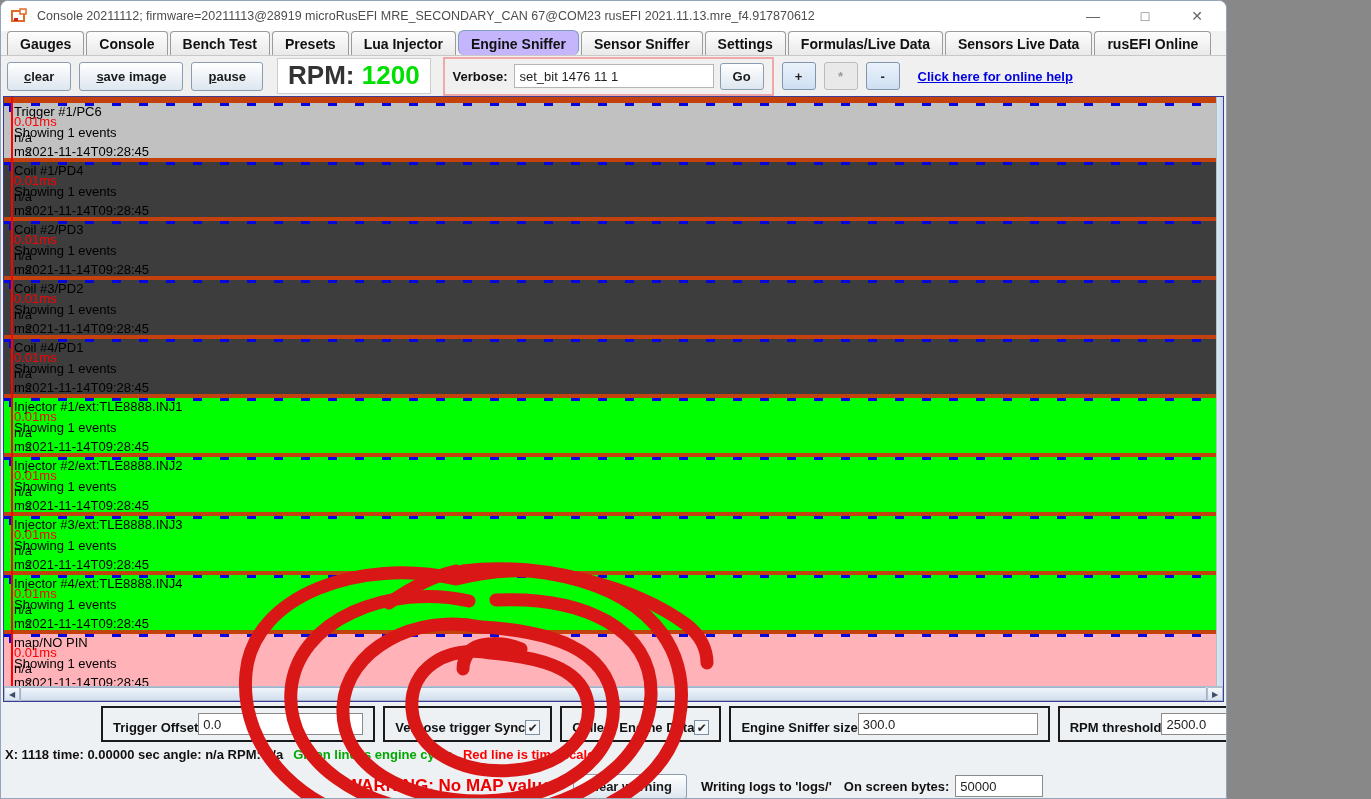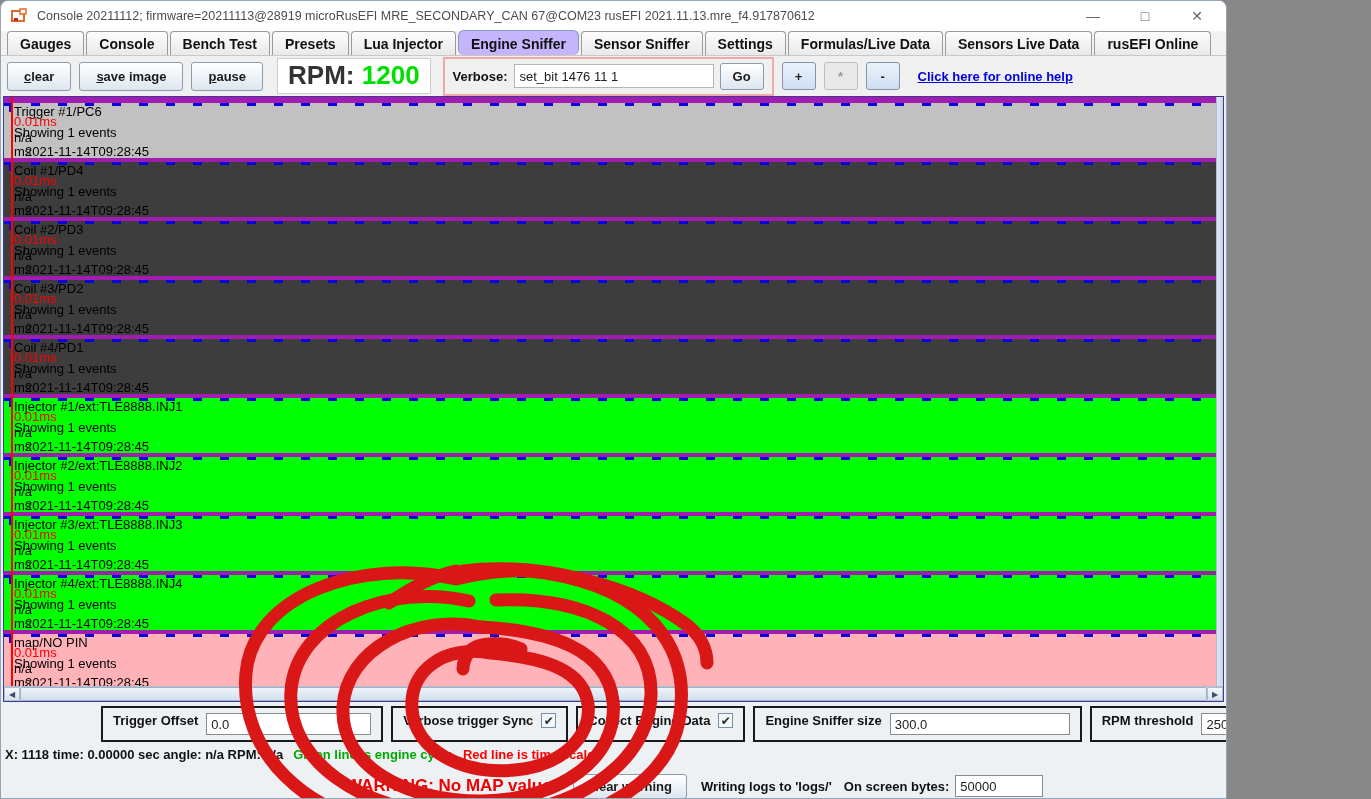--- a/index.html
+++ b/index.html
@@ -36,21 +36,21 @@
   .command-label { font-size:13px; font-weight:bold; color:#111; }
   .command-input { width:200px; height:24px; font-size:13px; font-family:"Liberation Sans",sans-serif;
                    border:1px solid #b5b5b5; padding:0 5px; color:#222; background:#fff; }
   .zoom-btn { width:34px; height:28px; font-size:13px; font-weight:bold; color:#222;
               background:linear-gradient(#eaf2fb,#cfdff2); border:1px solid #7f96ac; border-radius:3px; }
   .zoom-btn.disabled { background:#e9e9e9; border-color:#bcbcbc; color:#999; }
   .help-link { font-size:13px; font-weight:bold; color:#0000e0; text-decoration:underline; margin-left:10px;
                white-space:nowrap; }
 
   
-  .sniffer-panel { position:relative; height:606px; margin:0 2px; background:#a21caf;
+  .sniffer-panel { position:relative; height:606px; margin:0 2px; background:#c2410c;
                    border:1px solid #3c3c96; }
   .rows { position:absolute; left:0; top:0; right:7px; bottom:15px; padding-top:6px;
           display:flex; flex-direction:column; gap:4px; overflow:hidden; }
   .row { position:relative; height:55px; flex:0 0 55px; }
   .row::before { content:""; position:absolute; left:0; right:0; top:0; height:3px;
                  background:repeating-linear-gradient(90deg,#0505e0 0 9px,transparent 9px 27px); }
   .row::after { content:""; position:absolute; left:5px; top:0; width:3px; height:9px; background:#0505e0; }
   .rowtext { position:absolute; font-size:13px; color:#000; white-space:nowrap; left:10px; }
   .rt-name { top:1px; }
   .rt-duty { top:11px; color:#ff0000; }
@@ -69,21 +69,21 @@
   .hs-arrow { width:16px; display:flex; align-items:center; justify-content:center;
               font-size:8px; color:#3e4c66; background:linear-gradient(#f4f8fc,#d7e2ef);
               border:1px solid #aebfd2; }
   .hs-thumb { flex:1; position:relative; background:linear-gradient(#eef4fa,#d2dfee);
               border:1px solid #9fb2c8; border-radius:2px; }
   .hs-grip { position:absolute; left:50%; top:3px; bottom:3px; width:12px; transform:translateX(-50%);
              background:repeating-linear-gradient(90deg,#8fa4bd 0 1px,transparent 1px 4px); }
 
   
   .controls-row { display:flex; align-items:center; height:40px; margin-top:2px; padding-left:100px; gap:8px; }
-  .ctl-panel { display:flex; align-items:flex-start; gap:8px; border:2px solid #1a1a1a;
+  .ctl-panel { display:flex; align-items:flex-end; border:2px solid #1a1a1a;
                padding:5px 10px; height:36px; background:transparent; }
   .ctl-label { font-size:13px; font-weight:bold; color:#111; white-space:nowrap; }
   .ctl-input { height:22px; font-size:13px; font-family:"Liberation Sans",sans-serif;
                border:1px solid #8a8a8a; padding:0 4px; color:#222; background:#fff; }
   .cb { width:15px; height:15px; background:#f4f7fa; border:1px solid #7b8ea3; display:flex;
         align-items:center; justify-content:center; font-size:12px; color:#2b2b2b; }
   .cb::after { content:"\2714"; }
 
   .status-line { display:flex; gap:10px; padding:3px 4px 0; font-size:13px; font-weight:bold; height:18px; }
   .st-pos { color:#111; white-space:nowrap; }

